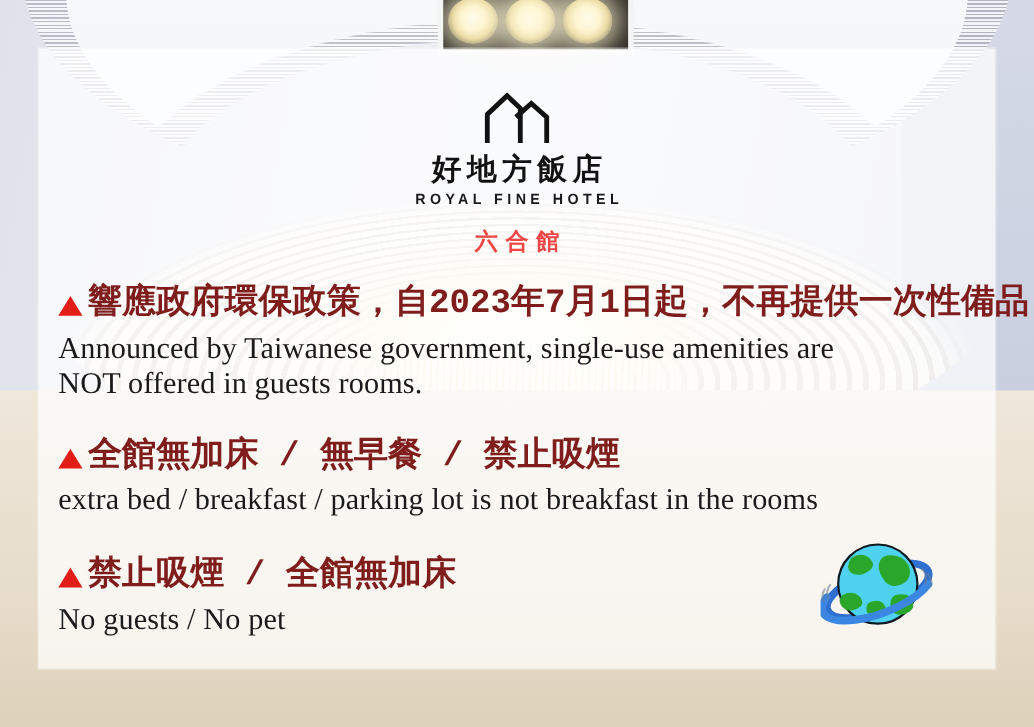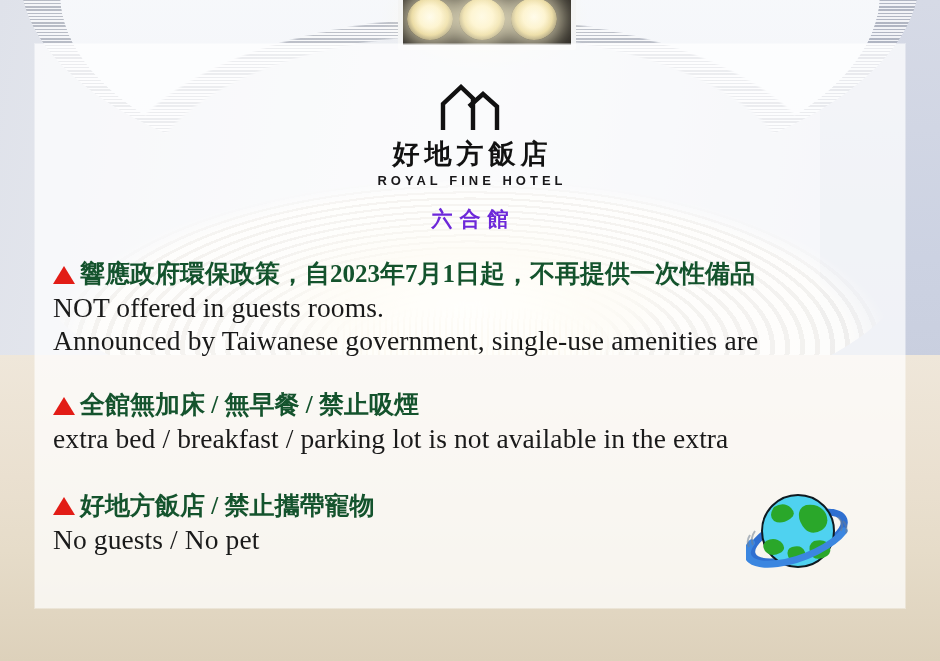--- a/index.html
+++ b/index.html
@@ -177,38 +177,38 @@
     color: #19181a;
     margin-top: 3px;
     margin-left: 4px;
     transform: scaleX(.96);
   }
   .logo-branch {
     font-family: "Liberation Sans", sans-serif;
     font-size: 21px;
     font-weight: 700;
     letter-spacing: 7px;
-    color: #6d28d9;
+    color: #ef4444;
     margin-top: 17px;
     margin-left: 7px;
   }
 
   
   .notices {
     position: absolute;
     left: 53px; top: 258px; right: 40px;
   }
   .notice { margin-bottom: 26px; }
   .notice:last-child { margin-bottom: 0; }
 
   .notice-cn {
-    font-family: Liberation Serif, serif;
-    font-size: 25px;
+    font-family: Liberation Mono, monospace;
+    font-size: 31px;
     font-weight: 700;
-    color: #14532d;
+    color: #7f1d1d;
     line-height: 1.25;
     white-space: nowrap;
     display: flex;
     align-items: center;
   }
   .tri {
     display: inline-block;
     width: 0; height: 0;
     border-left: 11px solid transparent;
     border-right: 11px solid transparent;
@@ -279,39 +279,39 @@
   </div>
 
   <div class="notices">
 
     <div class="notice">
       <div class="notice-cn">
         <span class="tri"></span>
         <span>響應政府環保政策，自2023年7月1日起，不再提供一次性備品</span>
       </div>
       <div class="notice-en">
+        <span>Announced by Taiwanese government, single-use amenities are</span>
         <span>NOT offered in guests rooms.</span>
-        <span>Announced by Taiwanese government, single-use amenities are</span>
       </div>
     </div>
 
     <div class="notice" style="margin-top:32px;">
       <div class="notice-cn">
         <span class="tri"></span>
         <span>全館無加床 / 無早餐 / 禁止吸煙</span>
       </div>
       <div class="notice-en">
-        <span>extra bed / breakfast / parking lot is not available in the extra</span>
+        <span>extra bed / breakfast / parking lot is not breakfast in the rooms</span>
       </div>
     </div>
 
     <div class="notice" style="margin-top:34px;">
       <div class="notice-cn">
         <span class="tri"></span>
-        <span>好地方飯店 / 禁止攜帶寵物</span>
+        <span>禁止吸煙 / 全館無加床</span>
       </div>
       <div class="notice-en">
         <span>No guests / No pet</span>
       </div>
     </div>
 
   </div>
 
   <div class="globe-wrap">
     <svg width="104" height="104" viewBox="0 0 104 104">

